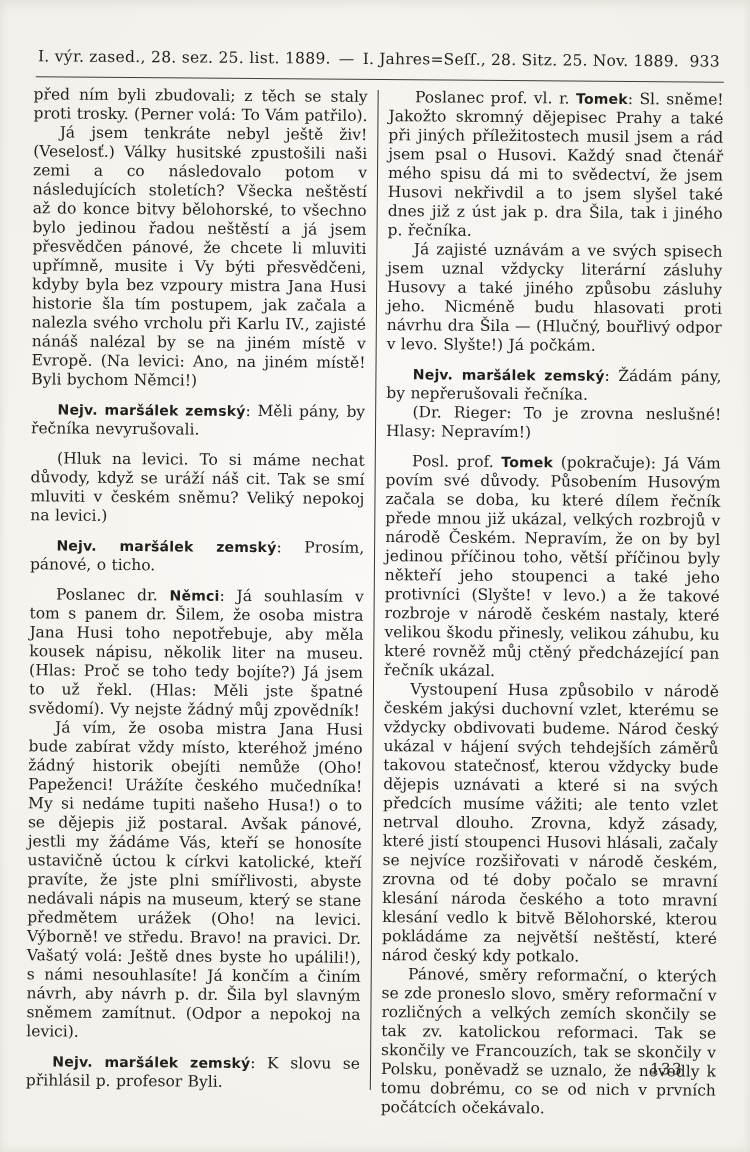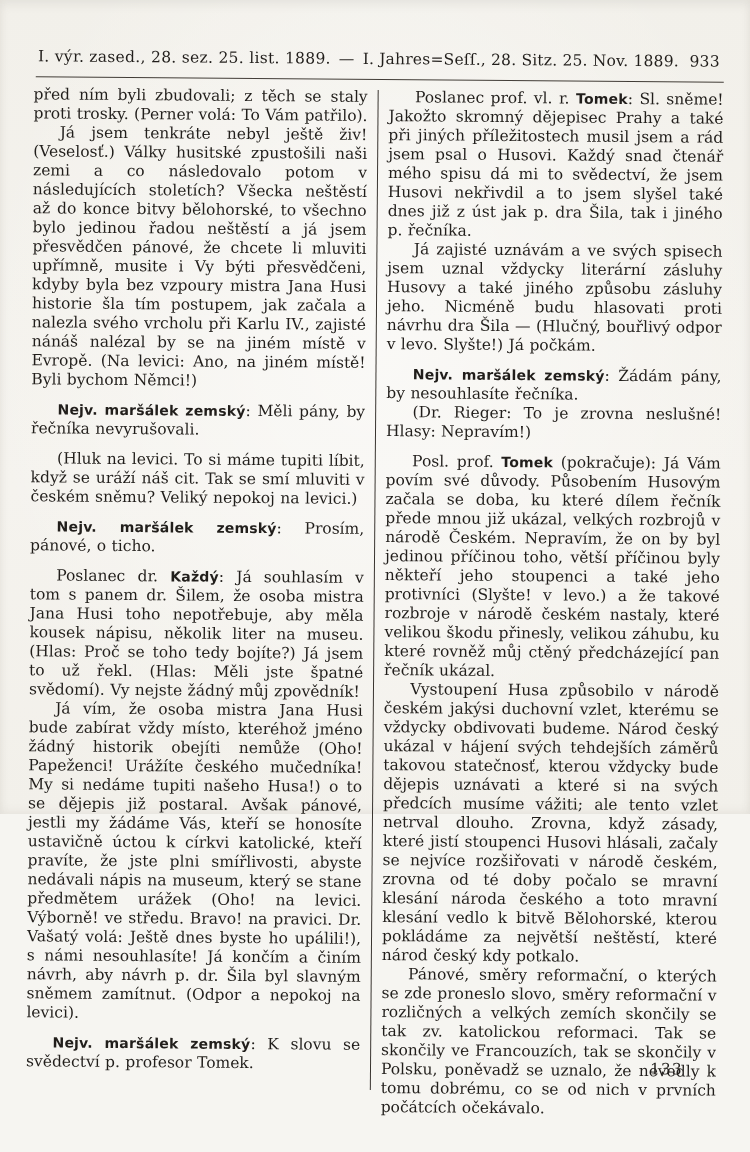--- a/index.html
+++ b/index.html
@@ -6,21 +6,21 @@
     margin: 0;
     padding: 0;
     width: 750px;
     height: 1152px;
     overflow: hidden;
     background: #f6f5f1;
   }
   .sheet {
     position: relative;
     width: 750px;
-    height: 814px;
+    height: 1152px;
     background:
       radial-gradient(ellipse at 50% 42%, rgba(255,255,255,0.55), rgba(255,255,255,0) 75%),
       linear-gradient(#f2f0ea, #f5f3ee 60%, #f2f0ea);
     color: #211e1b;
     font-family: "DejaVu Serif", "Liberation Serif", serif;
     box-shadow: inset 0 5px 10px rgba(90,85,78,0.08), inset 0 -4px 8px rgba(90,85,78,0.05);
   }
   .scan-tilt {
     position: absolute;
     inset: 0;
@@ -105,30 +105,30 @@
 
     <div class="header-rule"></div>
 
     <div class="column-divider"></div>
 
     <div class="columns">
       <div class="col col-left" id="col-left">
           <p class="para"><span>před ním byli zbudovali; z těch se staly proti trosky. (Perner volá: To Vám patřilo).</span></p>
           <p class="para indent"><span>Já jsem tenkráte nebyl ještě živ! (Veselosť.) Války husitské zpustošili naši zemi a co následovalo potom v následujících stoletích? Všecka neštěstí až do konce bitvy bělohorské, to všechno bylo jedinou řadou neštěstí a já jsem přesvědčen pánové, že chcete li mluviti upřímně, musite i Vy býti přesvědčeni, kdyby byla bez vzpoury mistra Jana Husi historie šla tím postupem, jak začala a nalezla svého vrcholu při Karlu IV., zajisté nánáš nalézal by se na jiném místě v Evropě. (Na levici: Ano, na jiném místě! Byli bychom Němci!)</span></p>
           <p class="para indent spaced"><span class="speaker">Nejv. maršálek zemský</span><span>: Měli pány, by řečníka nevyrušovali.</span></p>
-          <p class="para indent spaced"><span>(Hluk na levici. To si máme tupiti líbit, když se uráží náš cit. Tak se smí mluviti v českém sněmu? Veliký nepokoj na levici.)</span></p>
+          <p class="para indent spaced"><span>(Hluk na levici. To si máme nechat důvody, když se uráží náš cit. Tak se smí mluviti v českém sněmu? Veliký nepokoj na levici.)</span></p>
           <p class="para indent spaced"><span class="speaker">Nejv. maršálek zemský</span><span>: Prosím, pánové, o ticho.</span></p>
-          <p class="para indent spaced"><span>Poslanec dr. </span><span class="speaker">Každý</span><span>: Já souhlasím v tom s panem dr. Šilem, že osoba mistra Jana Husi toho nepotřebuje, aby měla kousek nápisu, několik liter na museu. (Hlas: Proč se toho tedy bojíte?) Já jsem to už řekl. (Hlas: Měli jste špatné svědomí). Vy nejste žádný můj zpovědník!</span></p>
+          <p class="para indent spaced"><span>Poslanec dr. </span><span class="speaker">Němci</span><span>: Já souhlasím v tom s panem dr. Šilem, že osoba mistra Jana Husi toho nepotřebuje, aby měla kousek nápisu, několik liter na museu. (Hlas: Proč se toho tedy bojíte?) Já jsem to už řekl. (Hlas: Měli jste špatné svědomí). Vy nejste žádný můj zpovědník!</span></p>
           <p class="para indent"><span>Já vím, že osoba mistra Jana Husi bude zabírat vždy místo, kteréhož jméno žádný historik obejíti nemůže (Oho! Papeženci! Urážíte českého mučedníka! My si nedáme tupiti našeho Husa!) o to se dějepis již postaral. Avšak pánové, jestli my žádáme Vás, kteří se honosíte ustavičně úctou k církvi katolické, kteří pravíte, že jste plni smířlivosti, abyste nedávali nápis na museum, který se stane předmětem urážek (Oho! na levici. Výborně! ve středu. Bravo! na pravici. Dr. Vašatý volá: Ještě dnes byste ho upálili!), s námi nesouhlasíte! Já končím a činím návrh, aby návrh p. dr. Šila byl slavným sněmem zamítnut. (Odpor a nepokoj na levici).</span></p>
-          <p class="para indent spaced"><span class="speaker">Nejv. maršálek zemský</span><span>: K slovu se svědectví p. profesor Tomek.</span></p>
+          <p class="para indent spaced"><span class="speaker">Nejv. maršálek zemský</span><span>: K slovu se přihlásil p. profesor Byli.</span></p>
         </div>
       <div class="col col-right" id="col-right">
           <p class="para indent"><span>Poslanec prof. vl. r. </span><span class="speaker">Tomek</span><span>: Sl. sněme! Jakožto skromný dějepisec Prahy a také při jiných příležitostech musil jsem a rád jsem psal o Husovi. Každý snad čtenář mého spisu dá mi to svědectví, že jsem Husovi nekřivdil a to jsem slyšel také dnes již z úst jak p. dra Šila, tak i jiného p. řečníka.</span></p>
           <p class="para indent"><span>Já zajisté uznávám a ve svých spisech jsem uznal vždycky literární zásluhy Husovy a také jiného způsobu zásluhy jeho. Nicméně budu hlasovati proti návrhu dra Šila — (Hlučný, bouřlivý odpor v levo. Slyšte!) Já počkám.</span></p>
-          <p class="para indent spaced"><span class="speaker">Nejv. maršálek zemský</span><span>: Žádám pány, by nesouhlasíte řečníka.</span></p>
+          <p class="para indent spaced"><span class="speaker">Nejv. maršálek zemský</span><span>: Žádám pány, by nepřerušovali řečníka.</span></p>
           <p class="para indent"><span>(Dr. Rieger: To je zrovna neslušné! Hlasy: Nepravím!)</span></p>
           <p class="para indent spaced"><span>Posl. prof. </span><span class="speaker">Tomek</span><span> (pokračuje): Já Vám povím své důvody. Působením Husovým začala se doba, ku které dílem řečník přede mnou již ukázal, velkých rozbrojů v národě Českém. Nepravím, že on by byl jedinou příčinou toho, větší příčinou byly někteří jeho stoupenci a také jeho protivníci (Slyšte! v levo.) a že takové rozbroje v národě českém nastaly, které velikou škodu přinesly, velikou záhubu, ku které rovněž můj ctěný předcházející pan řečník ukázal.</span></p>
           <p class="para indent"><span>Vystoupení Husa způsobilo v národě českém jakýsi duchovní vzlet, kterému se vždycky obdivovati budeme. Národ český ukázal v hájení svých tehdejších záměrů takovou statečnosť, kterou vždycky bude dějepis uznávati a které si na svých předcích musíme vážiti; ale tento vzlet netrval dlouho. Zrovna, když zásady, které jistí stoupenci Husovi hlásali, začaly se nejvíce rozšiřovati v národě českém, zrovna od té doby počalo se mravní klesání národa českého a toto mravní klesání vedlo k bitvě Bělohorské, kterou pokládáme za největší neštěstí, které národ český kdy potkalo.</span></p>
           <p class="para indent"><span>Pánové, směry reformační, o kterých se zde proneslo slovo, směry reformační v rozličných a velkých zemích skončily se tak zv. katolickou reformaci. Tak se skončily ve Francouzích, tak se skončily v Polsku, poněvadž se uznalo, že nevedly k tomu dobrému, co se od nich v prvních počátcích očekávalo.</span></p>
         </div>
     </div>
 
     <div class="signature-number">133</div>
 
   </div>

